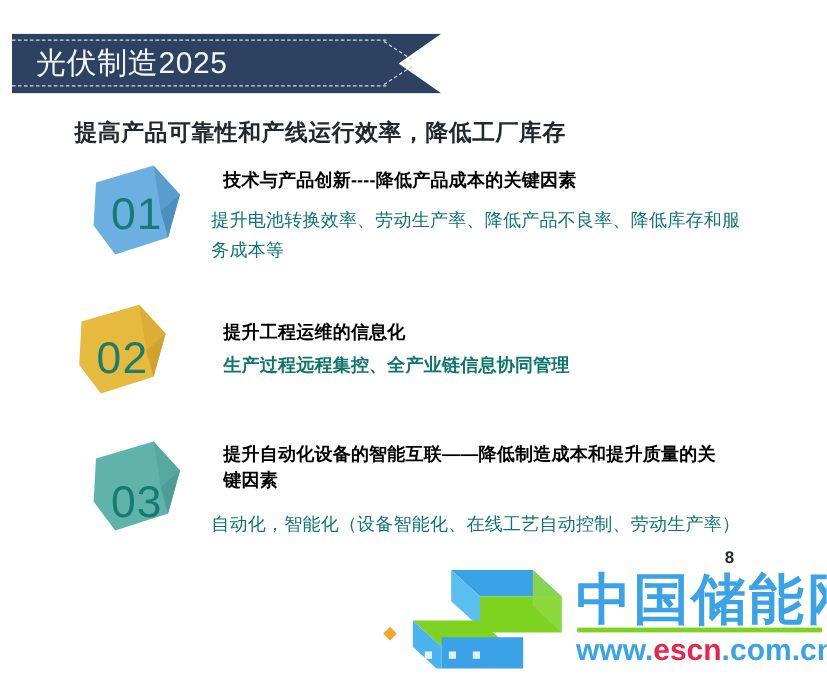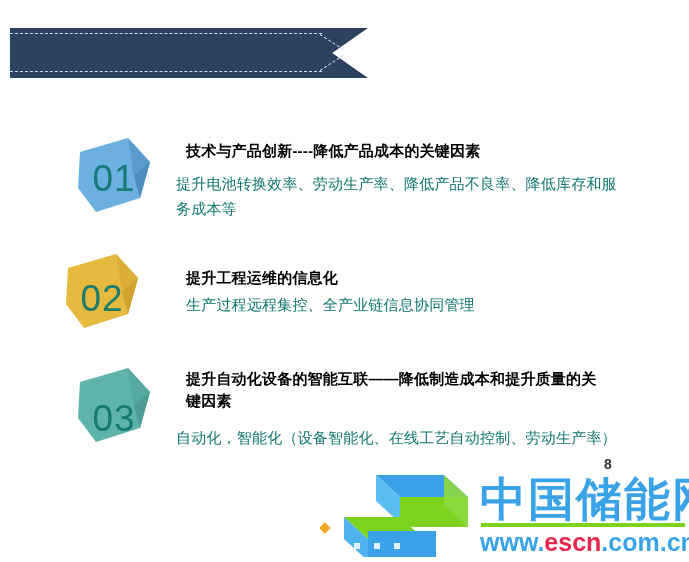--- a/index.html
+++ b/index.html
@@ -251,21 +251,23 @@
 <body>
 
 <div id="slide">
 
 
   <div class="ribbon"></div>
   <div class="ribbon-stitch-top"></div>
   <div class="ribbon-stitch-bottom"></div>
   <div class="ribbon-stitch-notch-a"></div>
   <div class="ribbon-stitch-notch-b"></div>
-
+  <div class="ribbon-title">光伏制造2025</div>
+
+  <div class="headline">提高产品可靠性和产线运行效率，降低工厂库存</div>
 
   <div class="block" style="left:0;top:0;">
     <div class="badge" style="left:76px;top:136px;">
       <svg width="76" height="78" viewBox="0 0 76 78">
         <polygon points="4,16 52,2 74,26 64,62 20,76 2,52" fill="#6bb0e0"></polygon>
         <polygon points="52,2 74,26 64,62 58,40" fill="#4a8dc0" opacity="0.55"></polygon>
         <polygon points="74,26 64,62 58,40" fill="#3f7fb0" opacity="0.5"></polygon>
       </svg>
       <div class="badge-num" style="top:22px;">01</div>
     </div>
@@ -276,21 +278,21 @@
   <div class="block" style="left:0;top:0;">
     <div class="badge" style="left:64px;top:252px;">
       <svg width="76" height="78" viewBox="0 0 76 78">
         <polygon points="4,16 52,2 74,26 64,62 20,76 2,52" fill="#e6b93f"></polygon>
         <polygon points="52,2 74,26 64,62 58,40" fill="#d5a72f" opacity="0.6"></polygon>
         <polygon points="74,26 64,62 58,40" fill="#c79a26" opacity="0.55"></polygon>
       </svg>
       <div class="badge-num" style="top:26px;">02</div>
     </div>
     <div class="item-title" style="left:186px;top:257px;width:460px;margin-top:10px;">提升工程运维的信息化</div>
-    <div class="item-body" style="left:186px;top:292px;width:452px;">生产过程远程集控、全产业链信息协同管理</div>
+    <div class="item-body" style="left:186px;top:292px;width:452px;font-weight:bold;">生产过程远程集控、全产业链信息协同管理</div>
   </div>
 
   <div class="block" style="left:0;top:0;">
     <div class="badge" style="left:76px;top:366px;">
       <svg width="76" height="78" viewBox="0 0 76 78">
         <polygon points="4,16 52,2 74,26 64,62 20,76 2,52" fill="#5fb3ab"></polygon>
         <polygon points="52,2 74,26 64,62 58,40" fill="#4fa29a" opacity="0.6"></polygon>
         <polygon points="74,26 64,62 58,40" fill="#45938c" opacity="0.55"></polygon>
       </svg>
       <div class="badge-num" style="top:32px;">03</div>

